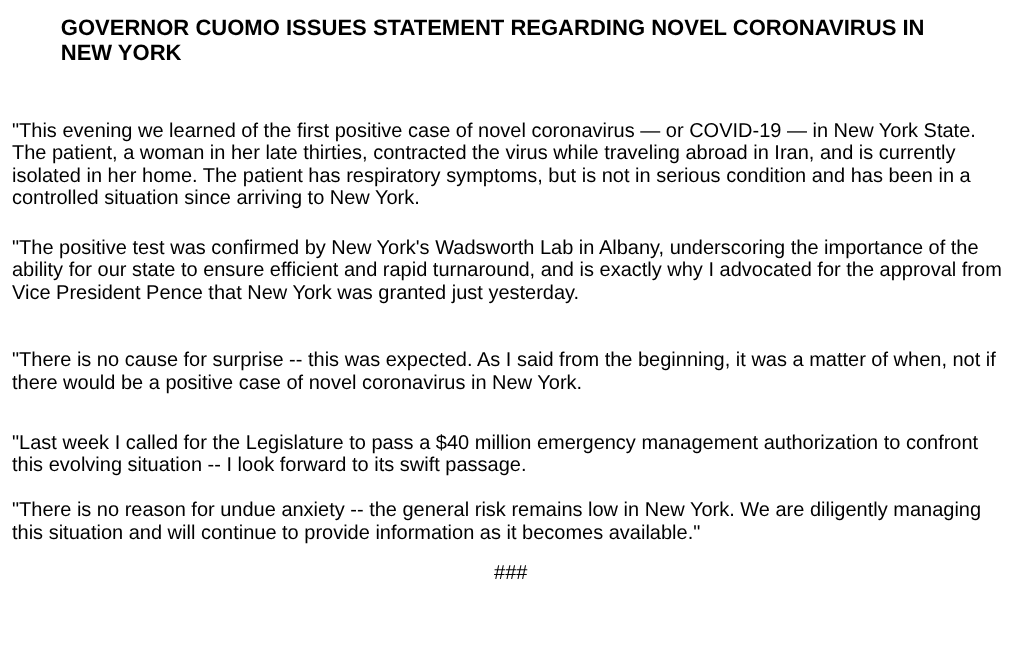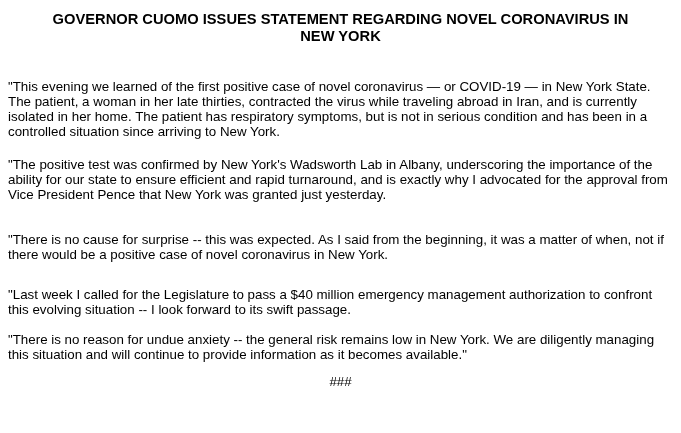--- a/index.html
+++ b/index.html
@@ -13,21 +13,21 @@
     font-family: "Liberation Sans", sans-serif;
     font-size: 13.3333px;
     line-height: 15px;
     color: #000000;
     -webkit-font-smoothing: antialiased;
   }
   .headline {
     font-size: 14.7px;
     line-height: 16.8px;
     font-weight: bold;
-    text-align: center;
+    text-align: left;
     max-width: 600px;
     margin: 3px auto 0 auto;
   }
   p { margin: 0; }
   .para-1 { margin: 34px 0 18px 0; }
   .para-2 { margin: 0 0 30px 0; }
   .para-3 { margin: 0 0 25px 0; }
   .para-4 { margin: 0 0 15px 0; }
   .para-5 { margin: 0 0 12px 0; }
   .end-mark {

